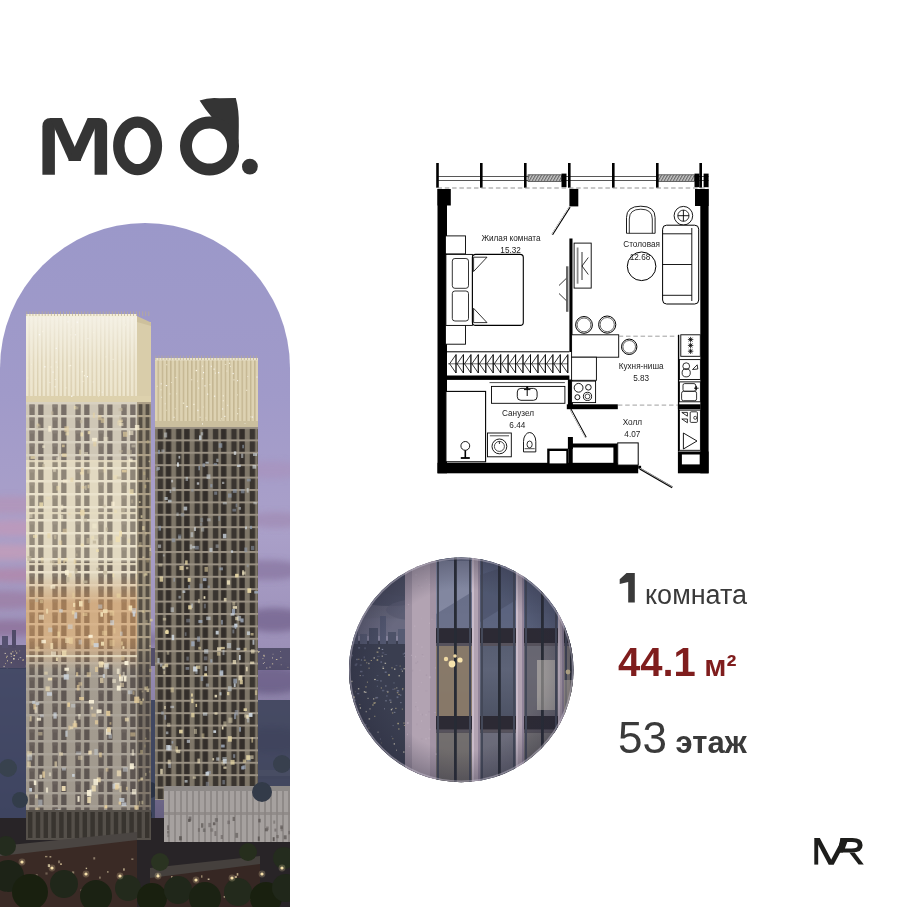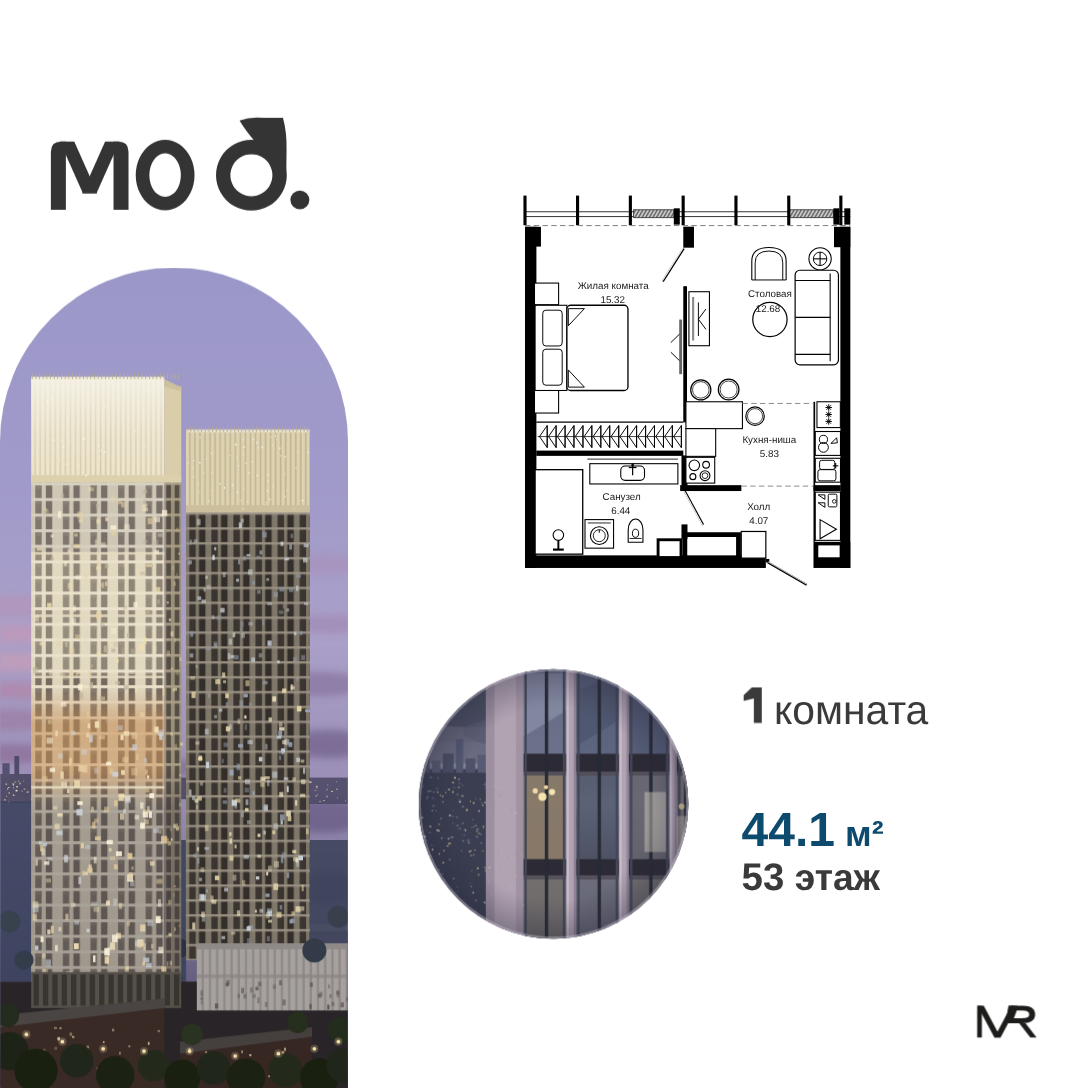--- a/index.html
+++ b/index.html
@@ -1719,29 +1719,29 @@
 <circle cx="461.2" cy="669.9" r="112.3" fill="url(#vg)"></circle>
 <circle cx="461.2" cy="669.9" r="111.4" fill="none" stroke="#c9c3d2" stroke-width="1.6" opacity="0.45"></circle>
 </g>
   </svg>
 
 <svg class="abs" style="left:619px;top:572px" width="17" height="32" viewBox="619 572 17 32">
 <polygon points="628.2,572.9 634.8,572.9 634.8,602.5 628.2,602.5 628.2,581.9 619.7,584.1 619.7,579.2 626.5,572.9" fill="#3a3a3a"></polygon>
 </svg>
 
 <div class="abs" style="left:645px;top:565px;color:#3a3a3a;white-space:nowrap">
-<span style="font-size:43px;font-weight:bold">​</span><span style="font-size:34px;font-weight:normal">комната</span>
+<span style="font-size:43px;font-weight:bold">​</span><span style="font-size:27px;font-weight:normal">комната</span>
 </div>
 
-<div class="abs" style="left:618px;top:670px;color:#0c4a6e;white-space:nowrap">
+<div class="abs" style="left:618px;top:640px;color:#7f1d1d;white-space:nowrap">
 <span style="font-size:40px;font-weight:bold">44.1</span><span style="font-size:30px;font-weight:bold"> м²</span>
 </div>
 
 <div class="abs" style="left:618px;top:713px;color:#3a3a3a;white-space:nowrap">
-<span style="font-size:32px;font-weight:bold">53</span><span style="font-size:31px;font-weight:bold"> этаж</span>
+<span style="font-size:44px;font-weight:normal">53</span><span style="font-size:31px;font-weight:bold"> этаж</span>
 </div>
 
 <svg class="abs" style="left:812px;top:836px" width="54" height="32" viewBox="812 836 54 32">
 <g fill="#1d1d1b">
 <polygon points="814.3,864.6 814.3,838 818.2,838 818.2,864.6"></polygon>
 <polygon points="814.6,838 819.8,838 833.8,864.6 828.6,864.6"></polygon>
 <polygon points="828.6,864.6 833.8,864.6 847.9,838 842.7,838"></polygon>
 <polygon points="837.8,852.6 843,852.6 845.6,838 840.4,838"></polygon>
 <path fill-rule="evenodd" d="M841,838 L852.4,838 Q862.6,838 862.6,845.3 Q862.6,852.6 851.6,852.6 L837.4,852.6 Z M847.3,842.1 L852,842.1 Q857.7,842.1 857.7,845.3 Q857.7,848.5 851.5,848.5 L844.9,848.5 Z"></path>
 <polygon points="849.3,852.6 854.6,852.6 863.8,864.6 858.6,864.6"></polygon>

